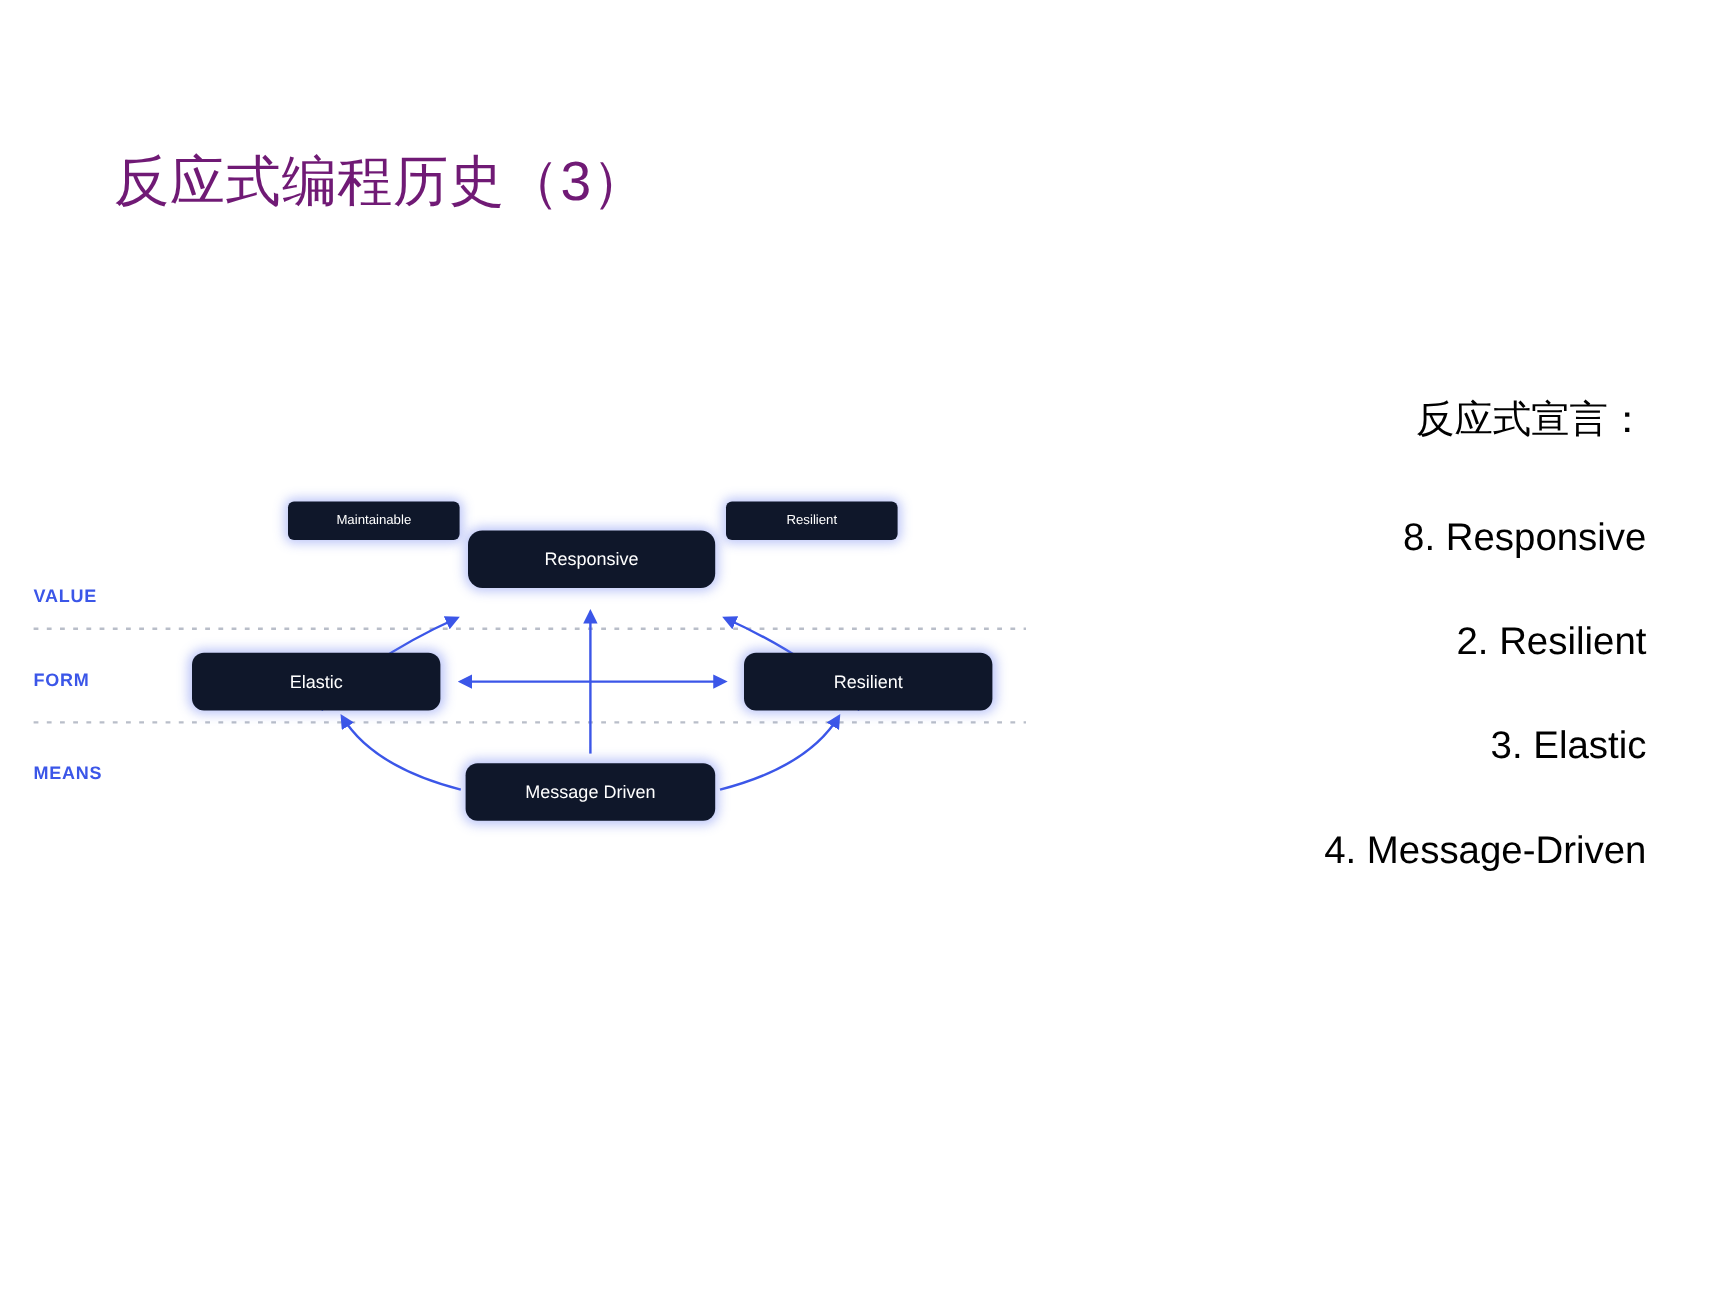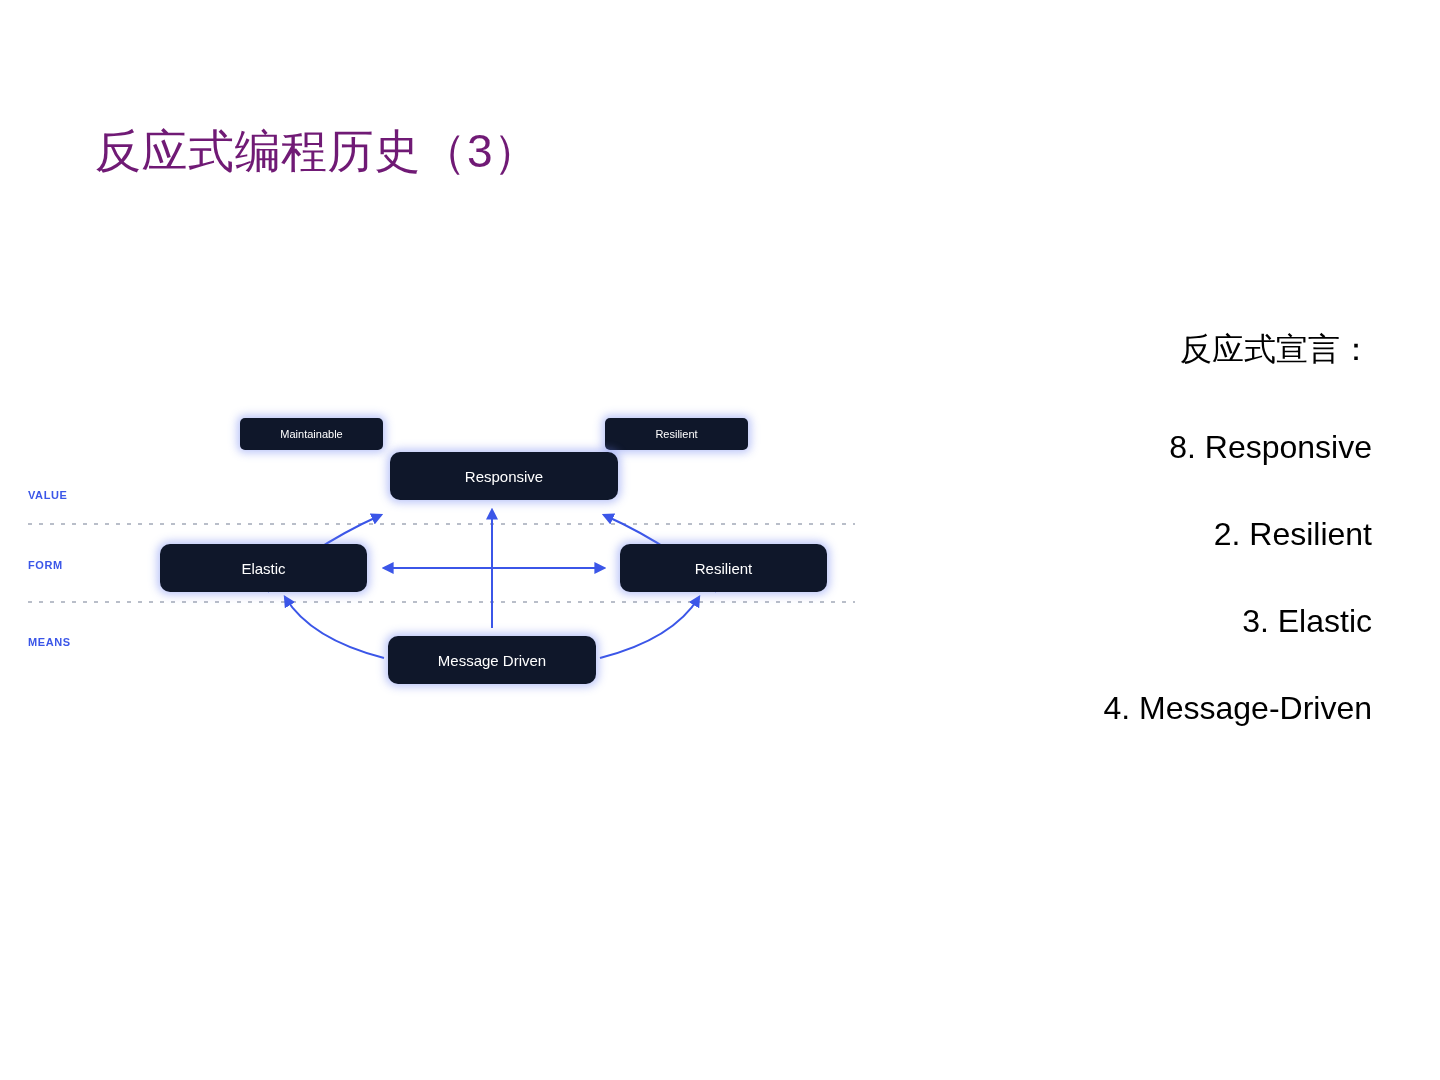--- a/index.html
+++ b/index.html
@@ -69,21 +69,21 @@
   .diagram svg {
     position: absolute;
     left: 0;
     top: 0;
     width: 880px;
     height: 310px;
   }
 
   .axis-label {
     position: absolute;
-    font-size: 11px;
+    font-size: 15px;
     font-weight: 700;
     letter-spacing: 0.6px;
     color: #3b56e8;
     white-space: nowrap;
   }
   .axis-value { left: 28px; top: 99px; }
   .axis-form  { left: 28px; top: 169px; }
   .axis-means { left: 28px; top: 246px; }
 
   .node {
@@ -107,21 +107,21 @@
   }
   .node-lg {
     height: 48px;
     border-radius: 10px;
     font-size: 15px;
     font-weight: 500;
   }
 
   .node-maintainable { left: 240px; top: 28px; }
   .node-extensible   { left: 605px; top: 28px; }
-  .node-responsive   { left: 390px; top: 62px;  width: 228px; }
+  .node-responsive   { left: 390px; top: 52px;  width: 206px; border-radius: 12px; }
   .node-elastic      { left: 160px; top: 154px; width: 207px; }
   .node-resilient    { left: 620px; top: 154px; width: 207px; text-align: right; }
   .node-message      { left: 388px; top: 246px; width: 208px; }
 </style>
 </head>
 <body>
 
 <div class="slide-title">反应式编程历史（3）</div>
 
 <div class="diagram">

